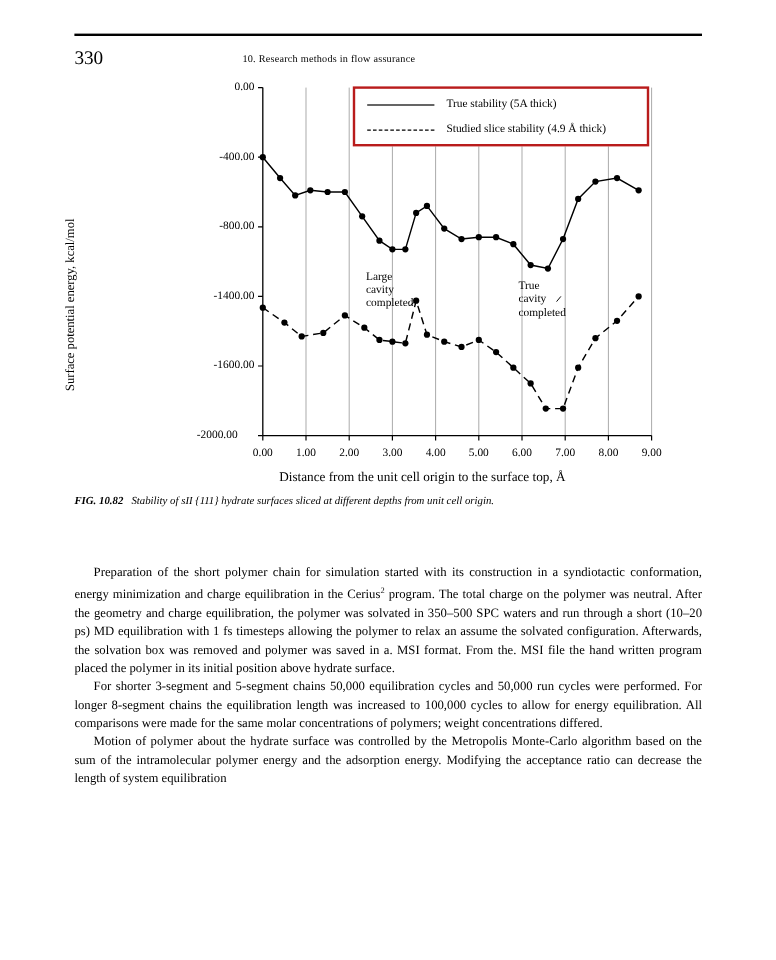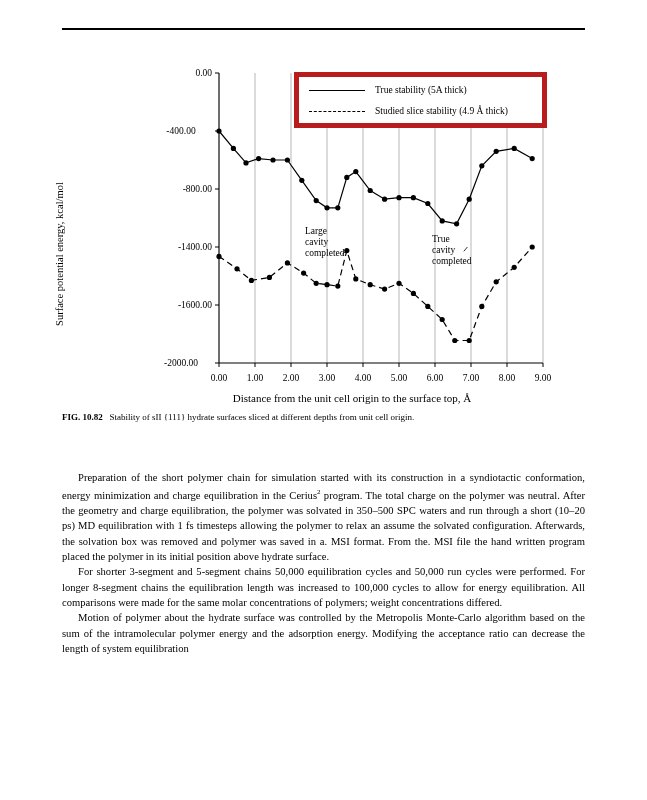--- a/index.html
+++ b/index.html
@@ -95,21 +95,21 @@
     text-align: center;
     font-size: 9.5px;
     top: 311px;
   }
   .legendbox {
     position: absolute;
     left: 232px;
     top: 10px;
     width: 243px;
     height: 46px;
-    border: 5px solid #b91c1c;
+    border: 2px solid #b91c1c;
     background: #fff;
   }
   .legend-item {
     position: absolute;
     font-size: 9.5px;
     left: 76px;
   }
   .legend-line {
     position: absolute;
     left: 10px;
@@ -124,20 +124,21 @@
     position: absolute;
     font-size: 9.5px;
     line-height: 11px;
   }
   .figcaption {
     position: absolute;
     left: 0;
     top: 350px;
     width: 523px;
     font-size: 9px;
+    font-style: italic;
   }
   .figcaption .lbl {
     font-weight: bold;
   }
 
   
   .body-text {
     position: absolute;
     left: 62px;
     top: 470px;
@@ -155,29 +156,33 @@
     vertical-align: super;
   }
 </style>
 </head>
 <body>
 
 <div class="page">
 
   <div class="top-rule"></div>
 
+  <div class="header-row">
+    <div class="page-number">330</div>
+    <div class="running-head">10.  Research methods in flow assurance</div>
+  </div>
 
   <div class="figure">
 
     <div class="chart-area">
 
       <div class="ylabel">Surface potential energy, kcal/mol</div>
 
       <div class="ytick" style="left:88px; top:6px;">0.00</div>
-      <div class="ytick" style="left:88px; top:64px;text-align:center;">-400.00</div>
+      <div class="ytick" style="left:88px; top:64px;">-400.00</div>
       <div class="ytick" style="left:88px; top:122px;">-800.00</div>
       <div class="ytick" style="left:88px; top:180px;">-1400.00</div>
       <div class="ytick" style="left:88px; top:238px;">-1600.00</div>
       <div class="ytick" style="left:88px; top:296px;text-align:center;">-2000.00</div>
 
       <div class="xtick" style="left:137px;">0.00</div>
       <div class="xtick" style="left:173px;">1.00</div>
       <div class="xtick" style="left:209px;">2.00</div>
       <div class="xtick" style="left:245px;">3.00</div>
       <div class="xtick" style="left:281px;">4.00</div>

